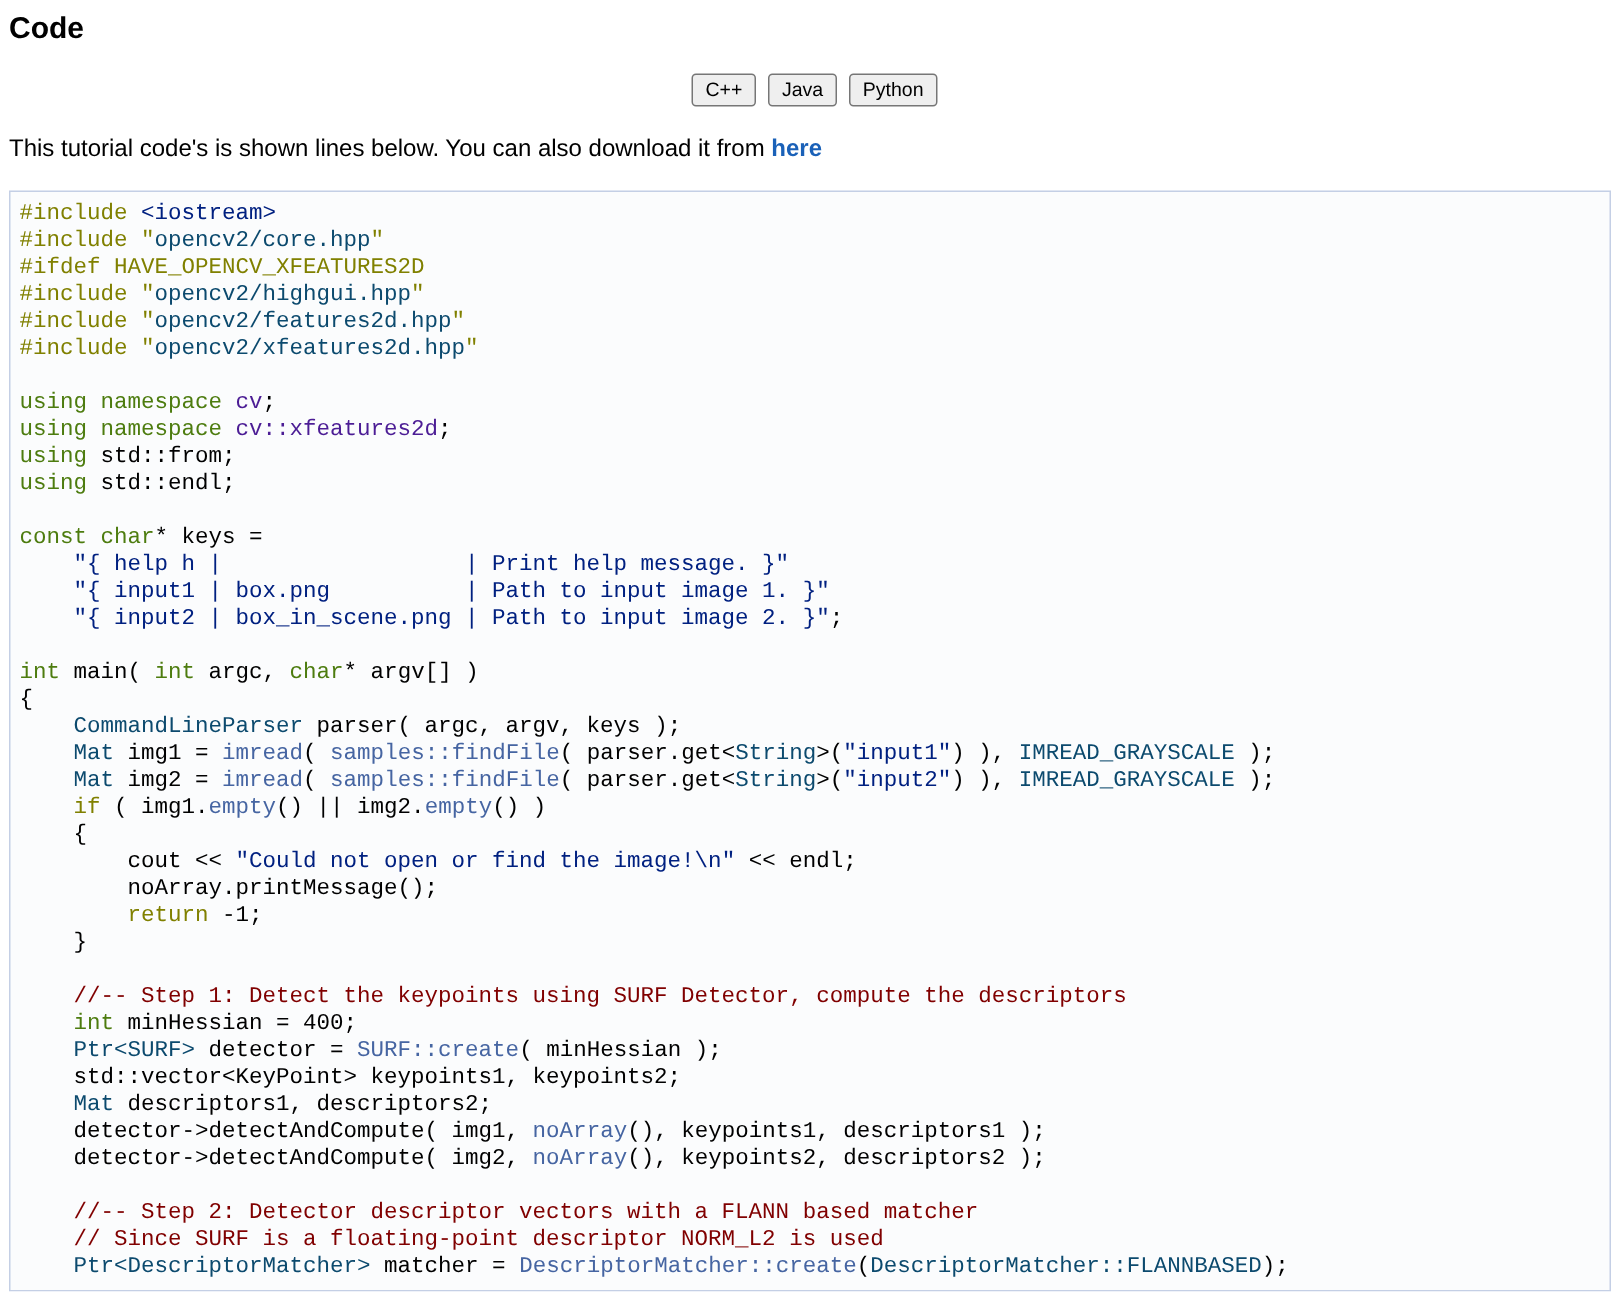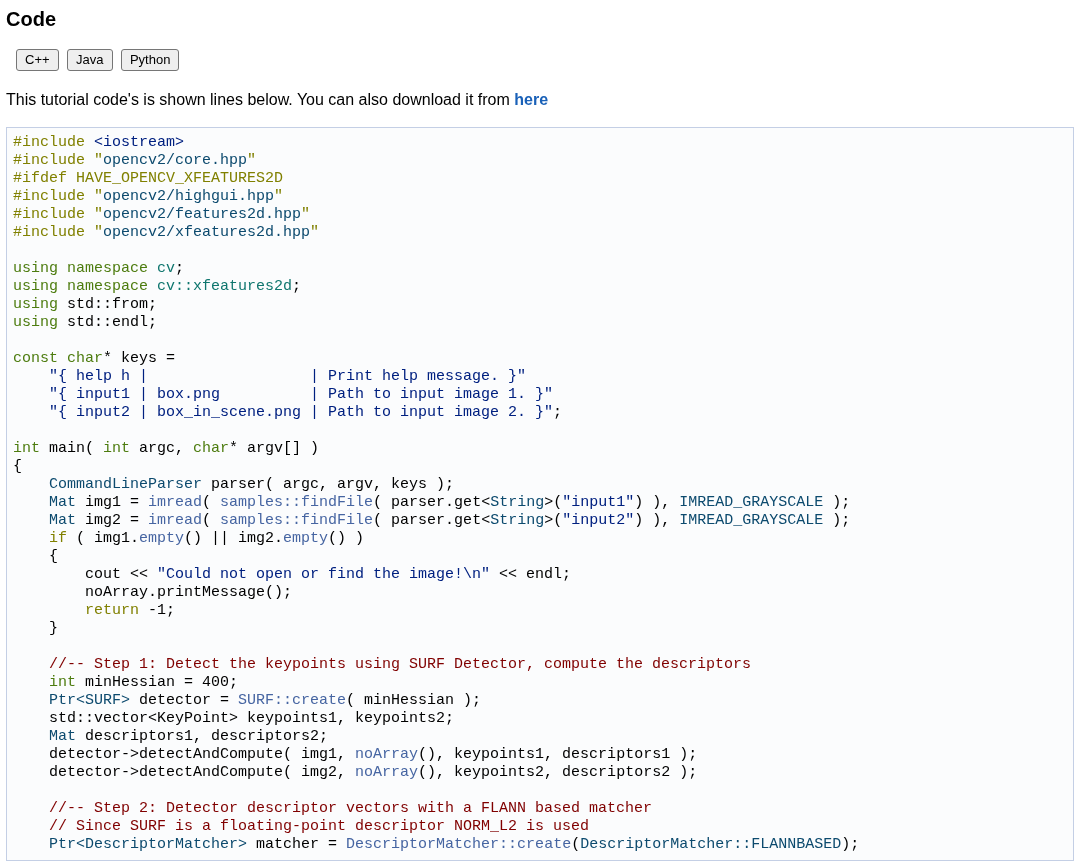--- a/index.html
+++ b/index.html
@@ -10,20 +10,21 @@
     background: #fff;
   }
   h1 {
     font-size: 20px;
     font-weight: bold;
     margin: 0 0 18px 0;
     padding-top: 2px;
   }
   .tabs {
     margin: 0 0 20px 10px;
+    text-align: center;
   }
   .tab-button {
     display: inline-block;
     font-family: Arial, Helvetica, sans-serif;
     font-size: 13px;
     background: #efefef;
     border: 1px solid #767676;
     border-radius: 3px;
     padding: 1px 8px;
     margin-right: 4px;
@@ -49,21 +50,21 @@
     padding: 6px 6px;
     margin: 0;
     white-space: pre;
     overflow: auto;
   }
   
   .pp   { color: #808000; }    
   .inc  { color: #002080; }    
   .str  { color: #002080; }    
   .kw   { color: #4d7c0f; }    
-  .ns   { color: #0f766e; }    
+  .ns   { color: #4c1d95; }    
   .typ  { color: #0c4a6e; }    
   .fn   { color: #4665a2; }    
   .cmt  { color: #800000; }    
 </style>
 </head>
 <body>
 
 <h1>Code</h1>
 
 <div class="tabs">

